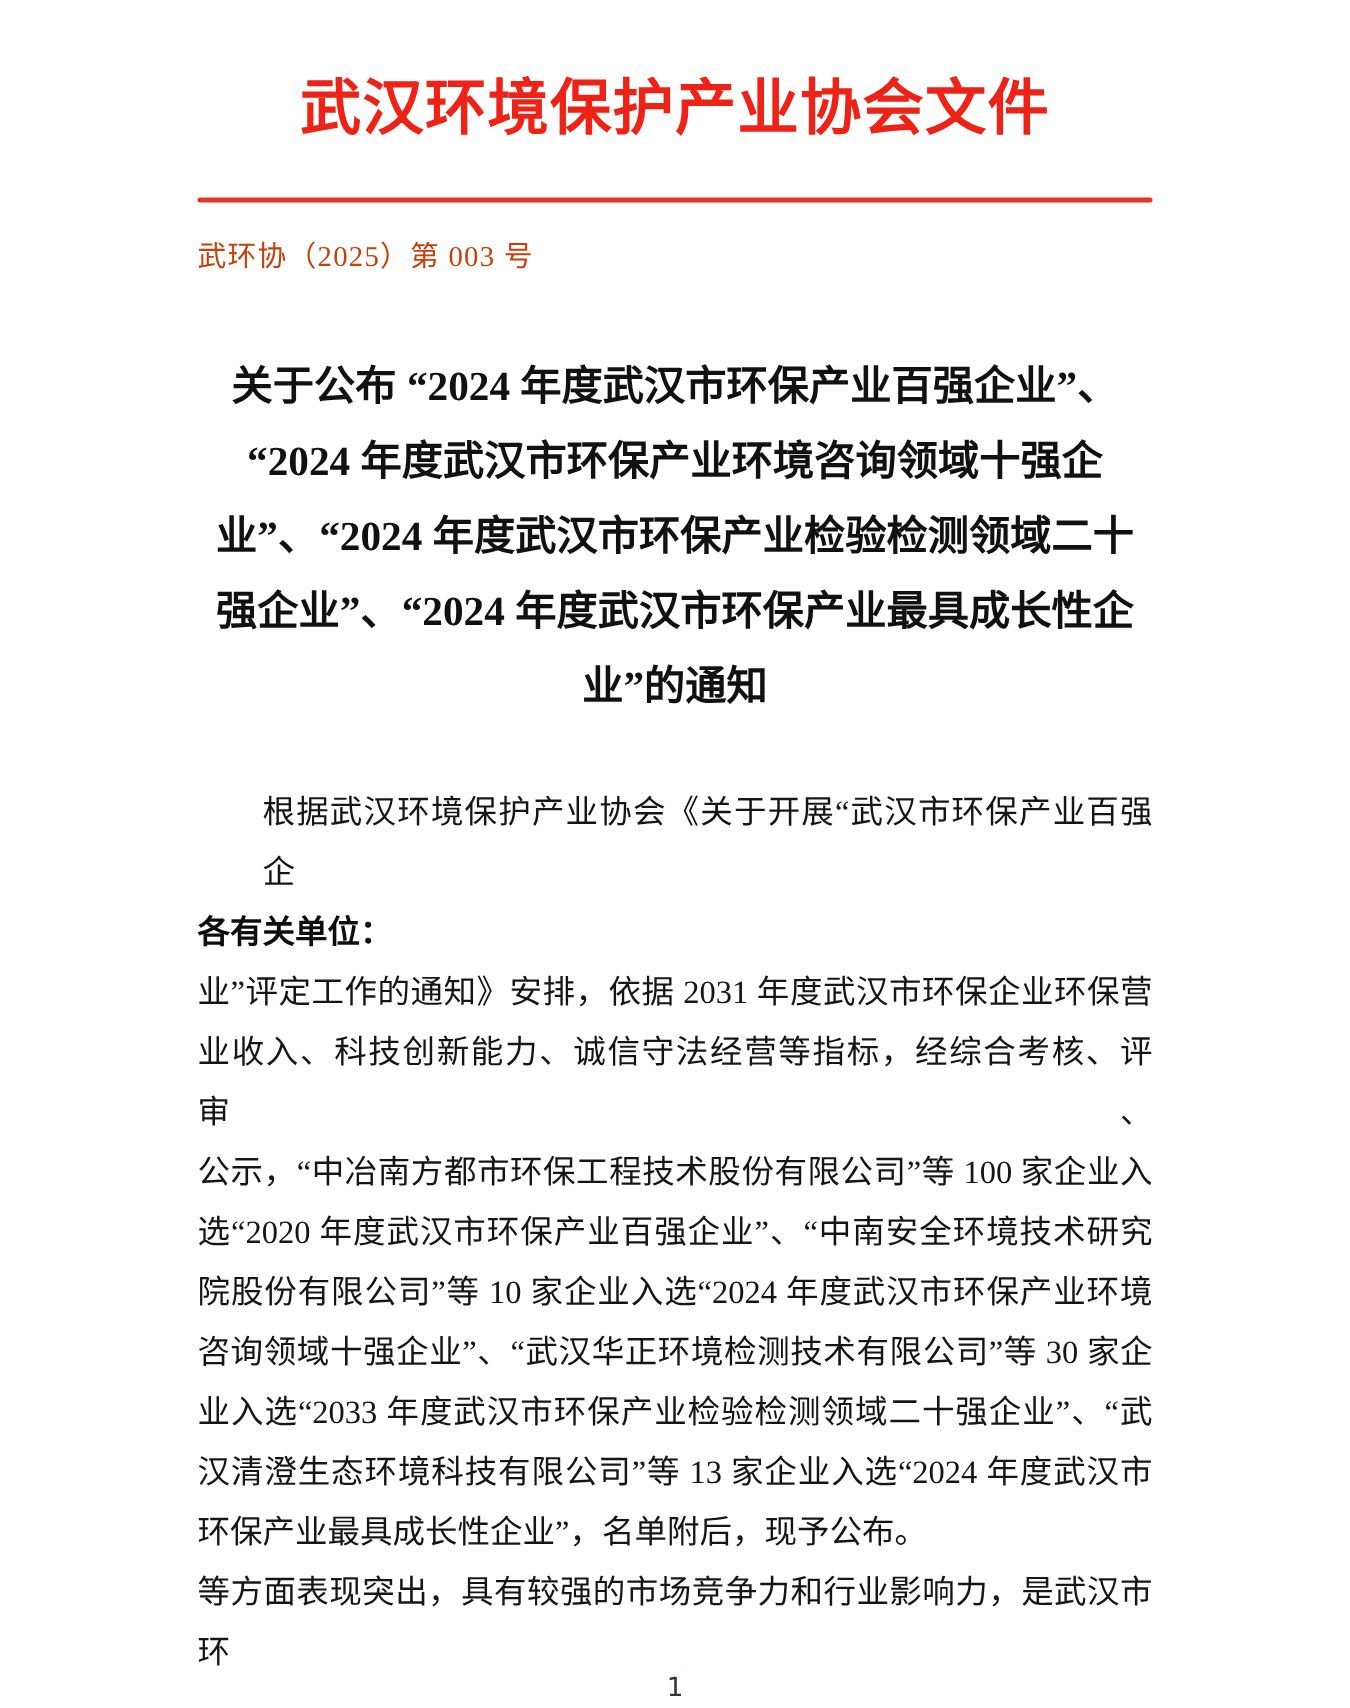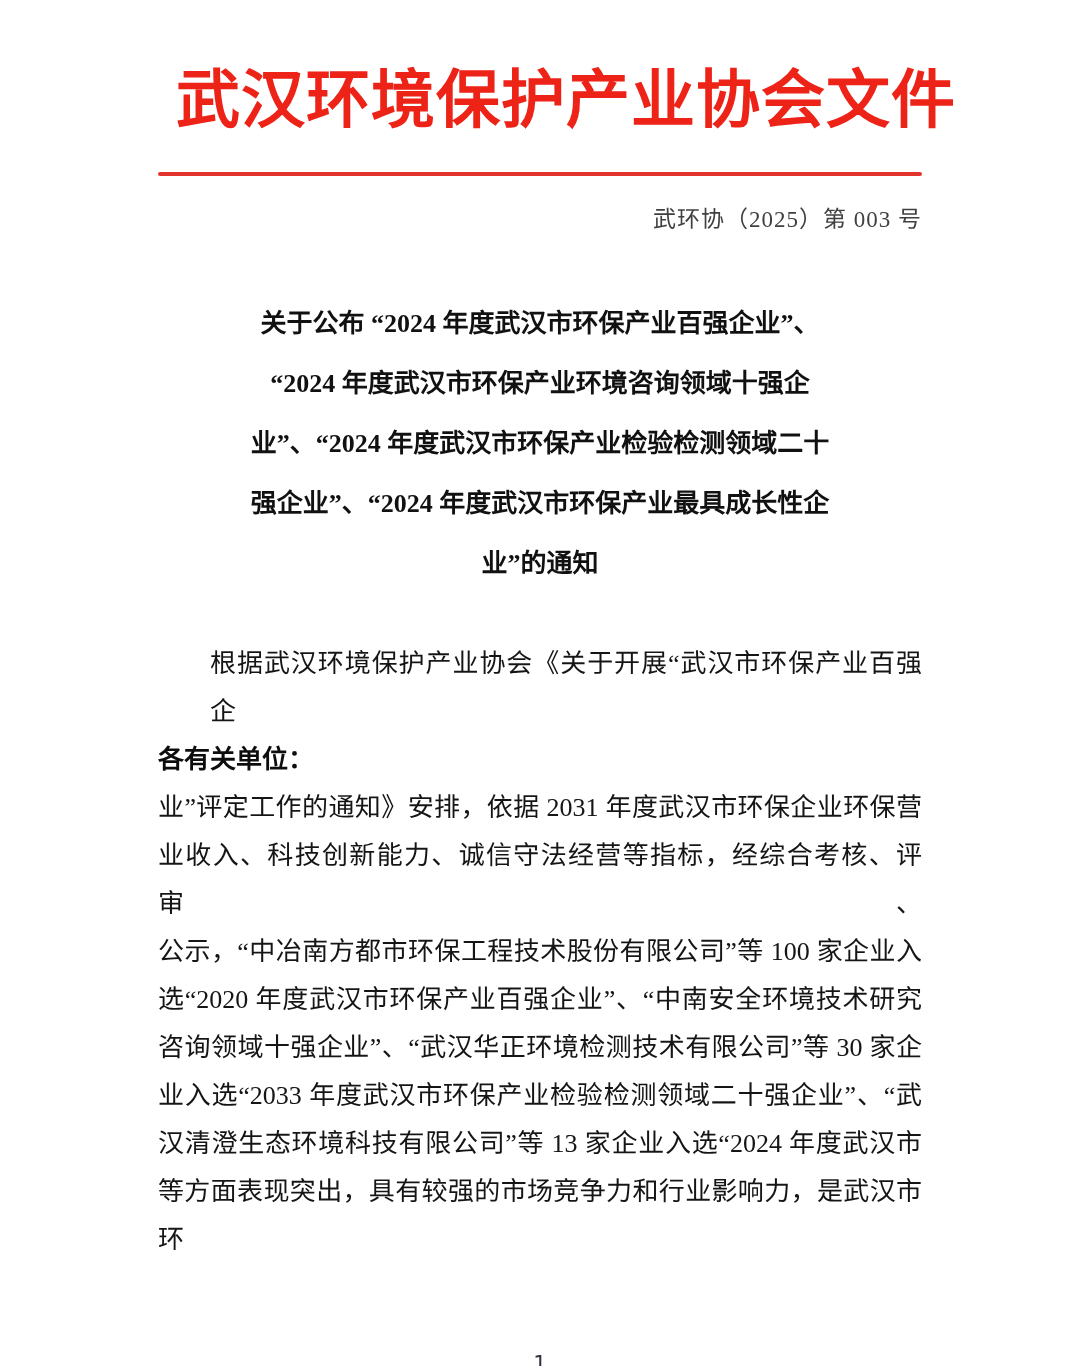--- a/index.html
+++ b/index.html
@@ -23,48 +23,48 @@
   }
   .page {
     box-sizing: border-box;
     width: 1080px;
     height: 1366px;
     padding: 0 158px;
     position: relative;
     background: var(--page-bg);
   }
   .org-title {
-    margin: 18px;
+    margin: 4px;
     padding-top: 48px;
-    font-size: 64px;
+    font-size: 49px;
     line-height: 70px;
     font-weight: bold;
     letter-spacing: 1px;
     text-align: center;
     color: var(--header-red);
     white-space: nowrap;
   }
   .red-rule {
     margin-top: 36px;
     height: 4px;
     width: 100%;
     background: var(--rule-red);
     border-radius: 2px;
   }
   .doc-number {
     margin-top: 30px;
-    text-align: right;
+    text-align: left;
     font-size: 23px;
     line-height: 28px;
     letter-spacing: 1px;
-    color: #404040;
+    color: #c2410c;
   }
   .notice-title {
     margin-top: 60px;
-    font-size: 26px;
+    font-size: 33px;
     line-height: 60px;
     font-weight: bold;
     text-align: center;
     color: #111;
   }
   .body-text {
     margin-top: 46px;
     font-size: 26px;
     line-height: 48px;
     color: #151515;
@@ -114,21 +114,23 @@
       <div class="title-line">业”的通知</div>
     </div>
 
   <div class="body-text" id="body-block">
       <div class="body-line stretch indent">根据武汉环境保护产业协会《关于开展“武汉市环保产业百强企</div>
       <div class="body-line salutation">各有关单位：</div>
       <div class="body-line stretch">业”评定工作的通知》安排，依据 2031 年度武汉市环保企业环保营</div>
       <div class="body-line stretch">业收入、科技创新能力、诚信守法经营等指标，经综合考核、评审、</div>
       <div class="body-line stretch">公示，“中冶南方都市环保工程技术股份有限公司”等 100 家企业入</div>
       <div class="body-line stretch">选“2020 年度武汉市环保产业百强企业”、“中南安全环境技术研究</div>
+      <div class="body-line stretch">院股份有限公司”等 10 家企业入选“2024 年度武汉市环保产业环境</div>
       <div class="body-line stretch">咨询领域十强企业”、“武汉华正环境检测技术有限公司”等 30 家企</div>
       <div class="body-line stretch">业入选“2033 年度武汉市环保产业检验检测领域二十强企业”、“武</div>
       <div class="body-line stretch">汉清澄生态环境科技有限公司”等 13 家企业入选“2024 年度武汉市</div>
+      <div class="body-line">环保产业最具成长性企业”，名单附后，现予公布。</div>
       <div class="body-line stretch">等方面表现突出，具有较强的市场竞争力和行业影响力，是武汉市环</div>
     </div>
 
   <div class="page-number">1</div>
 
 </div>
 
 </body></html>

